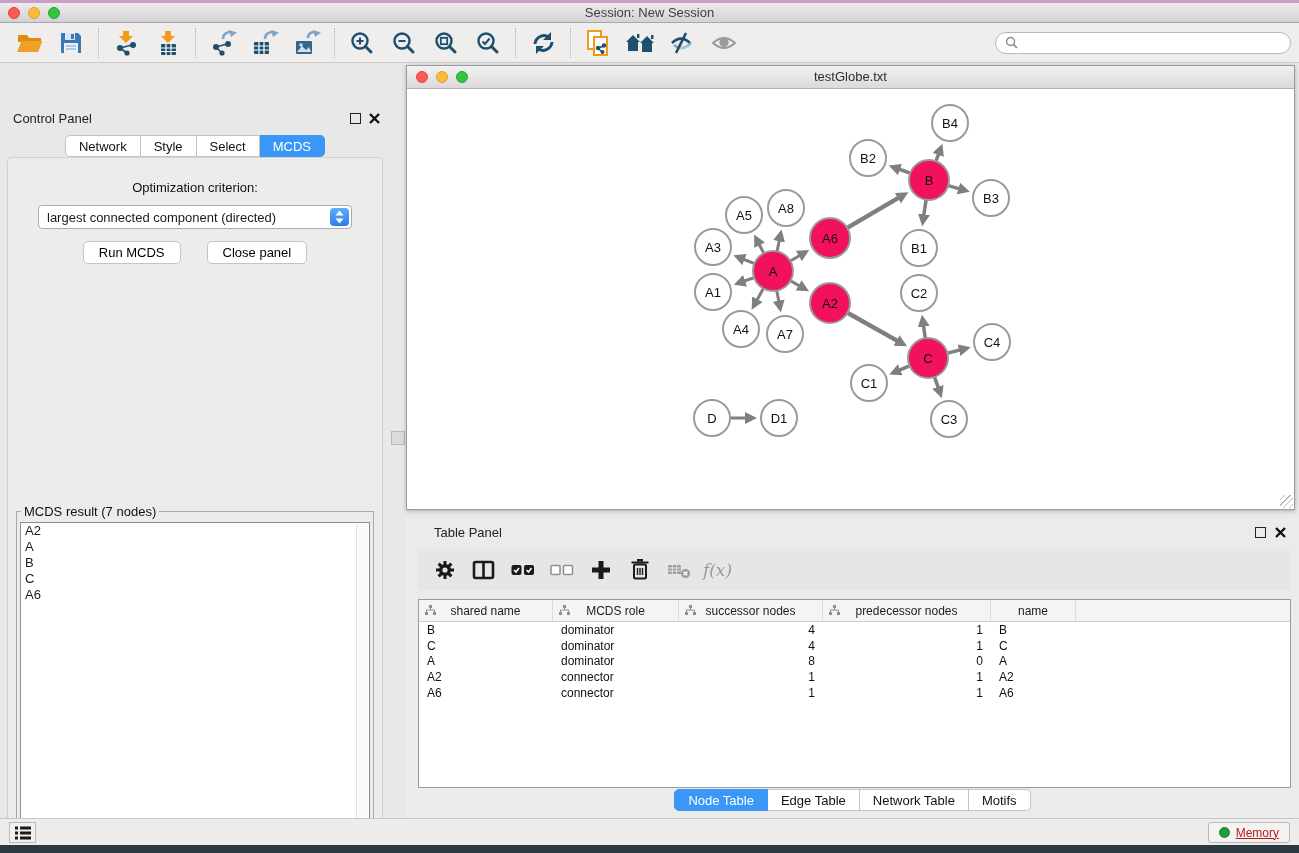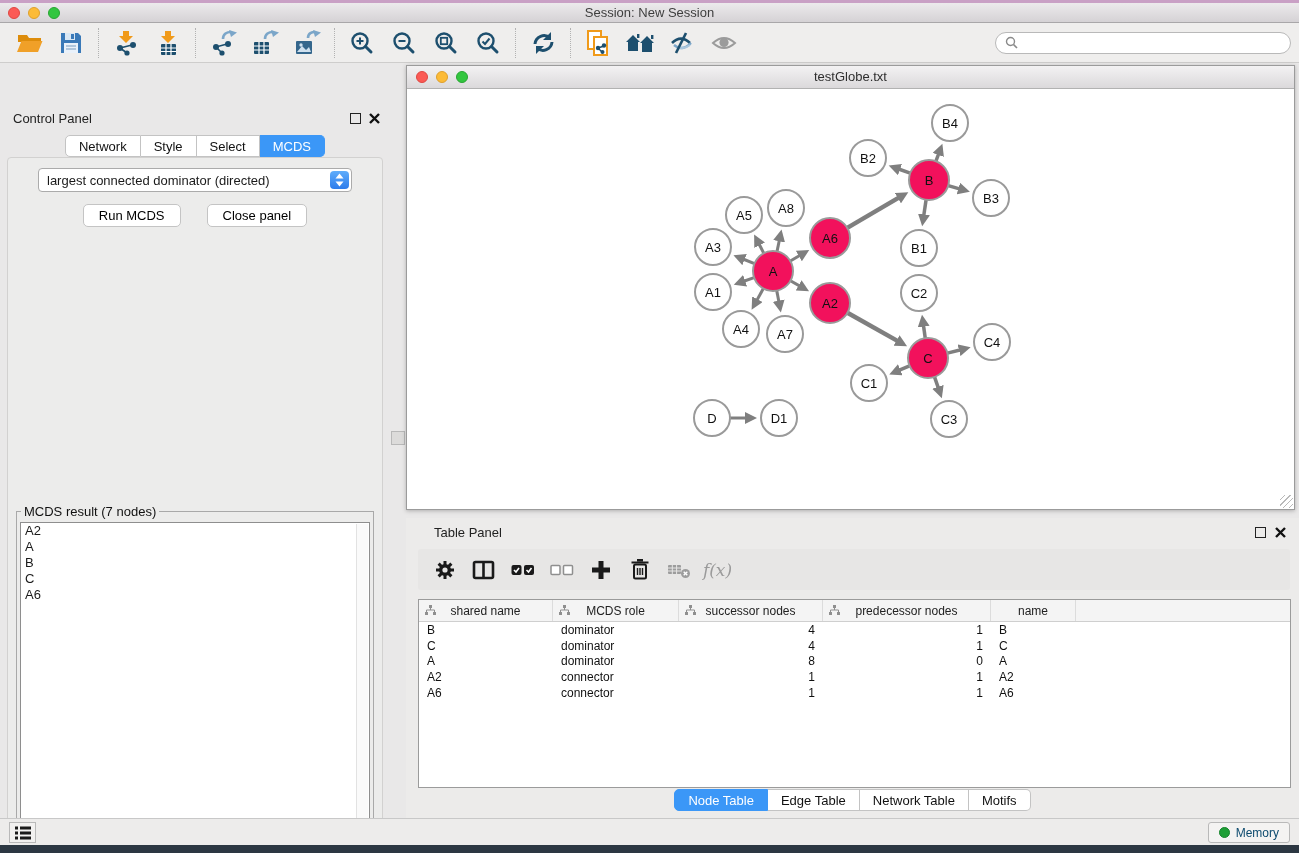--- a/index.html
+++ b/index.html
@@ -81,21 +81,21 @@
          box-sizing:border-box;font-size:12px;color:#222;}
   .t-col .tree{position:absolute;left:6px;top:5px;}
   .t-row{display:flex;height:15.7px;align-items:center;}
   .t-cell{box-sizing:border-box;padding:0 8px;white-space:nowrap;overflow:hidden;font-size:12px;color:#111;}
   .tp-tabs{position:absolute;left:0;right:0;top:271px;display:flex;justify-content:center;}
   
   .statusbar{position:absolute;left:0;right:0;bottom:8px;height:27px;background:#edecEb;border-top:1px solid #c8c8c8;box-sizing:border-box;}
   .list-btn{position:absolute;left:9px;top:3px;width:27px;height:21px;background:#f2f1f0;border:1px solid #b9b9b9;
             display:flex;align-items:center;justify-content:center;padding:0;}
   .memory-btn{position:absolute;right:9px;top:3px;height:21px;padding:0 10px;background:#f4f3f2;border:1px solid #b9b9b9;
-              border-radius:3px;display:flex;align-items:center;gap:6px;font-size:12px;font-family:inherit;color:#0c4a6e;}
+              border-radius:3px;display:flex;align-items:center;gap:6px;font-size:12px;font-family:inherit;color:#b91c1c;text-decoration:underline;}
   .memory-dot{width:11px;height:11px;border-radius:50%;background:#1e9e36;border:1px solid #15832a;box-sizing:border-box;}
 </style>
 </head>
 <body>
 
 <div class="screen">
   <div class="wall-top"></div>
 
   <div class="titlebar">
     <div class="traffic">
@@ -263,22 +263,23 @@
               <path d="M2 2l9 9M11 2l-9 9" stroke="#111" stroke-width="2.4"></path>
             </svg></button>
       </div>
       <div class="cp-tabs seg-tabs">
           <button class="seg-tab">Network</button>
           <button class="seg-tab">Style</button>
           <button class="seg-tab">Select</button>
           <button class="seg-tab active">MCDS</button>
         </div>
       <div class="cp-content">
+        <div class="opt-label">Optimization criterion:</div>
         <div class="dropdown">
-          <span class="dd-text">largest connected dominator (directed)</span>
+          <span class="dd-text">largest connected component (directed)</span>
           <span class="dd-stepper">
             <svg width="9" height="6" viewBox="0 0 9 6">
                 <path d="M0.5 5.5L4.5 0.5l4 5z" fill="#fff"></path>
               </svg>
             <svg width="9" height="6" viewBox="0 0 9 6">
                 <path d="M0.5 0.5l4 5 4-5z" fill="#fff"></path>
               </svg>
           </span>
         </div>
         <div class="cp-buttons">

